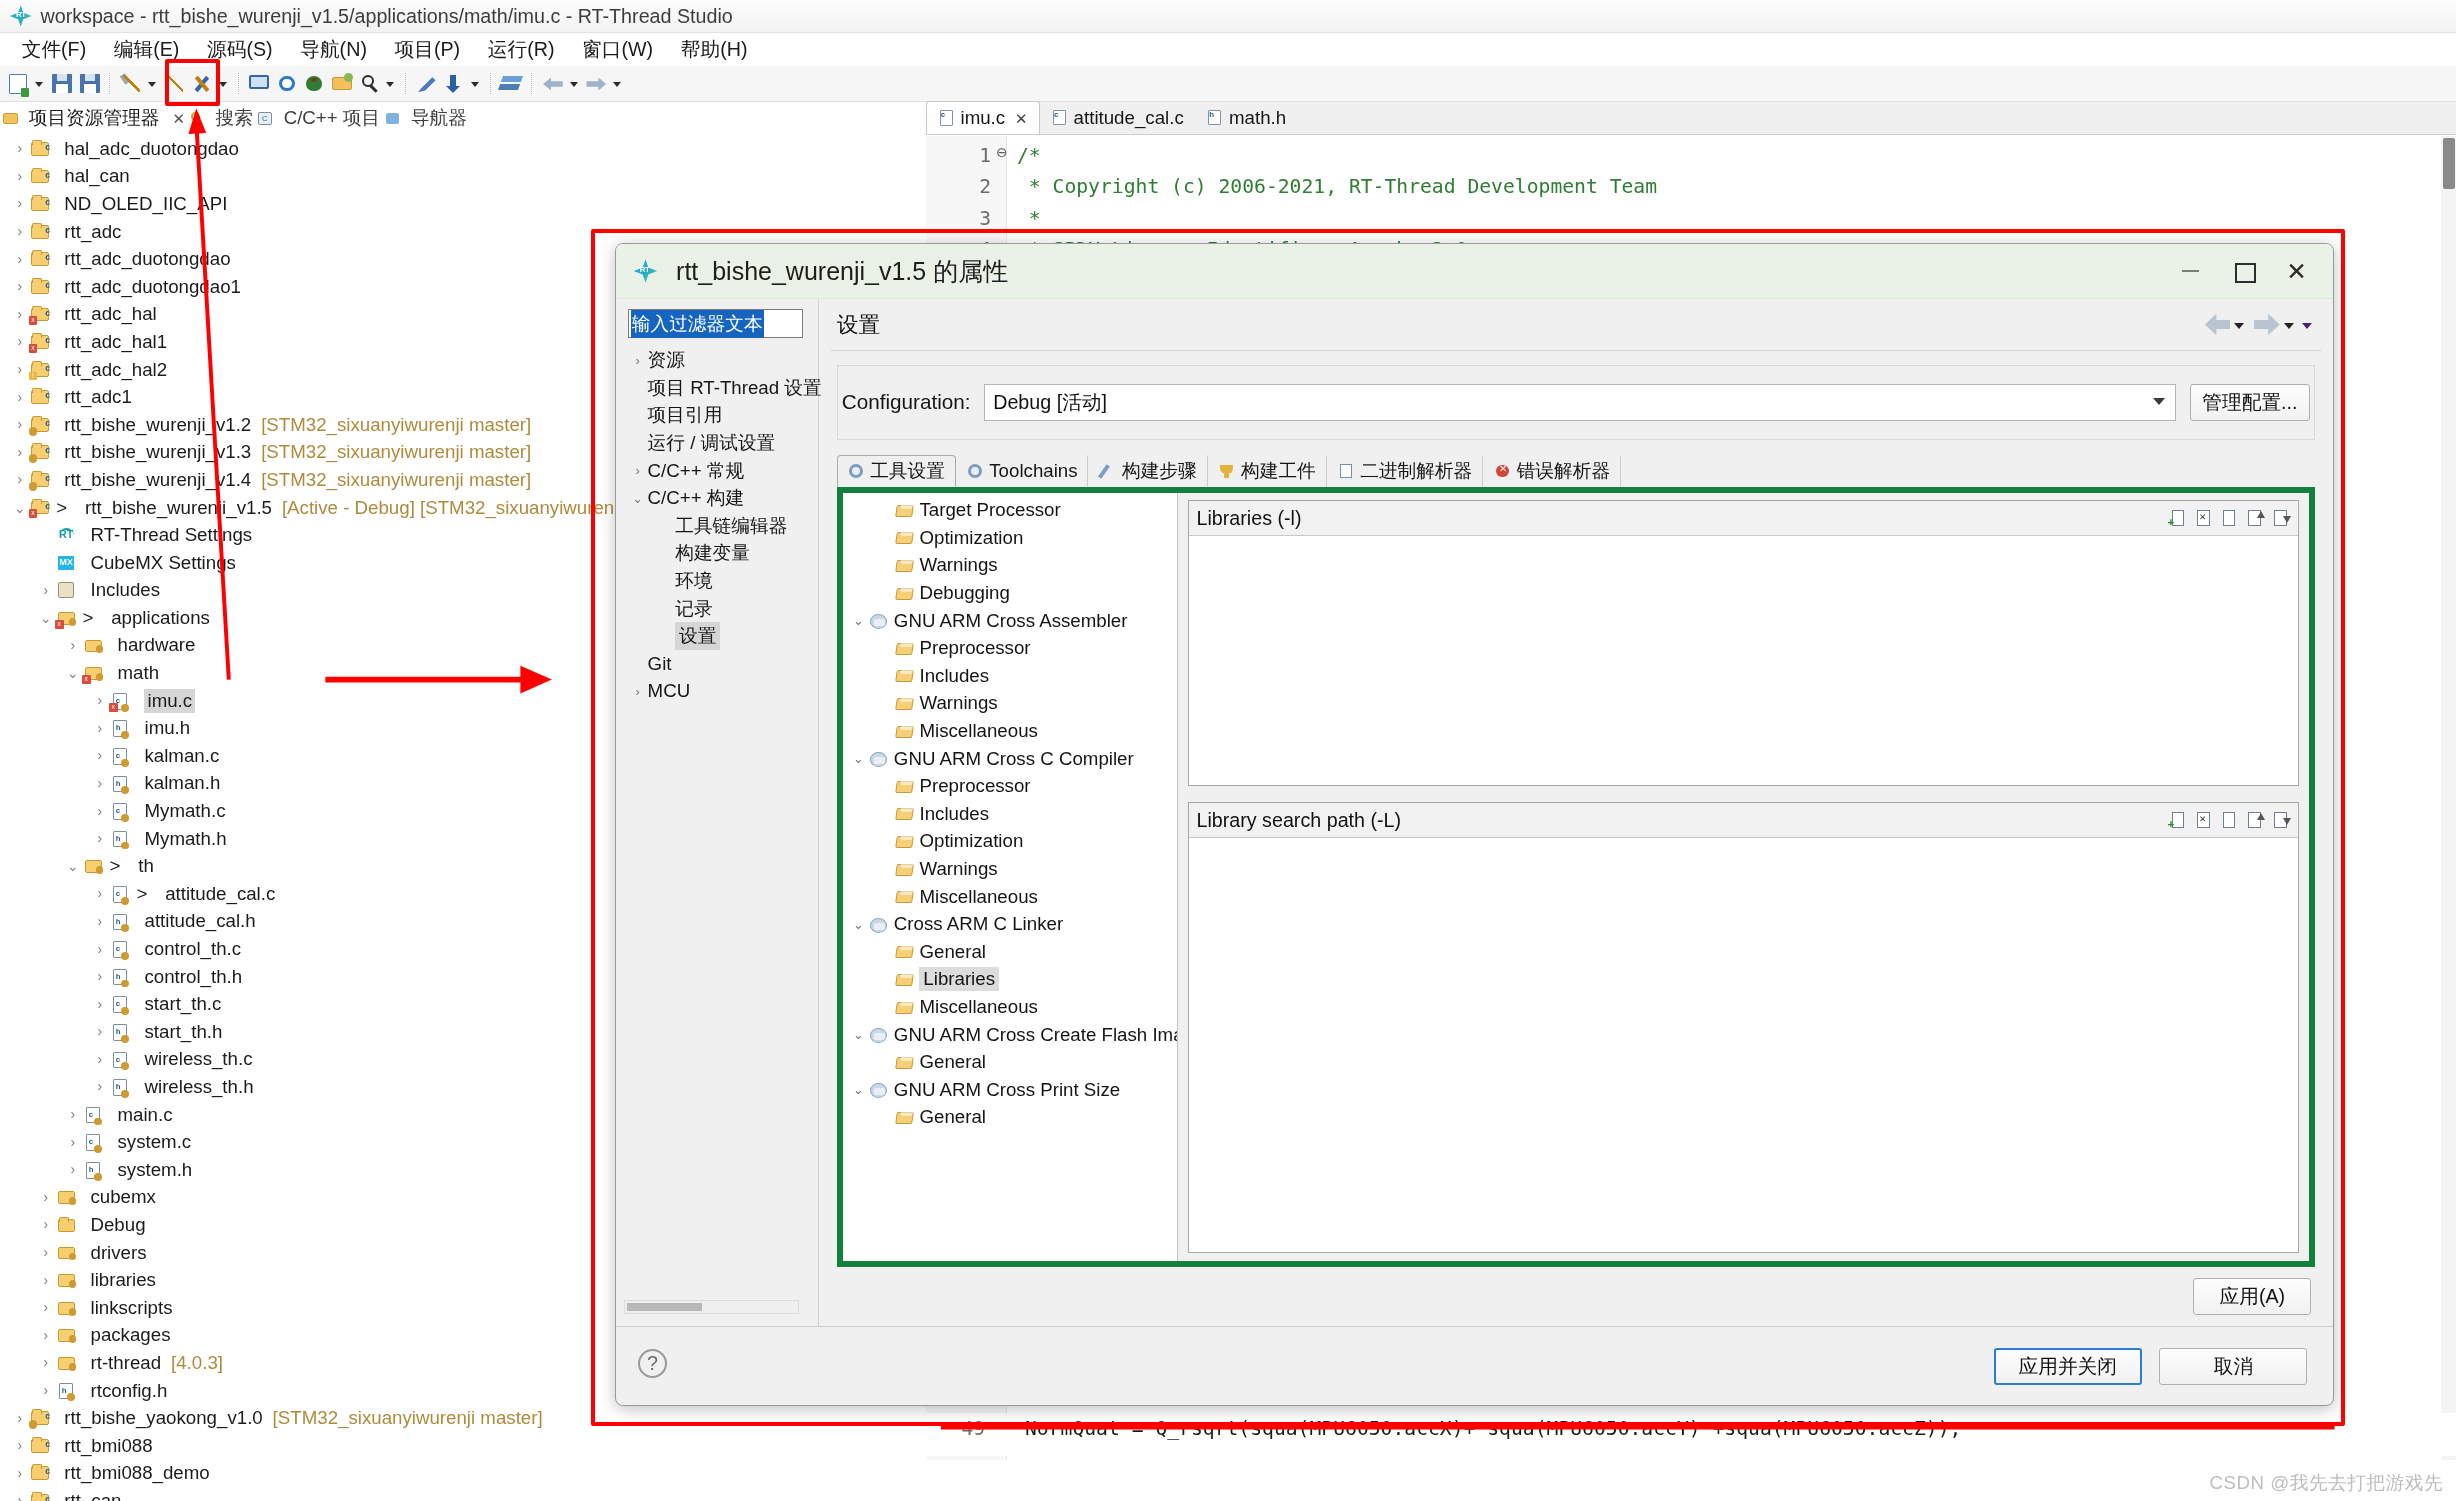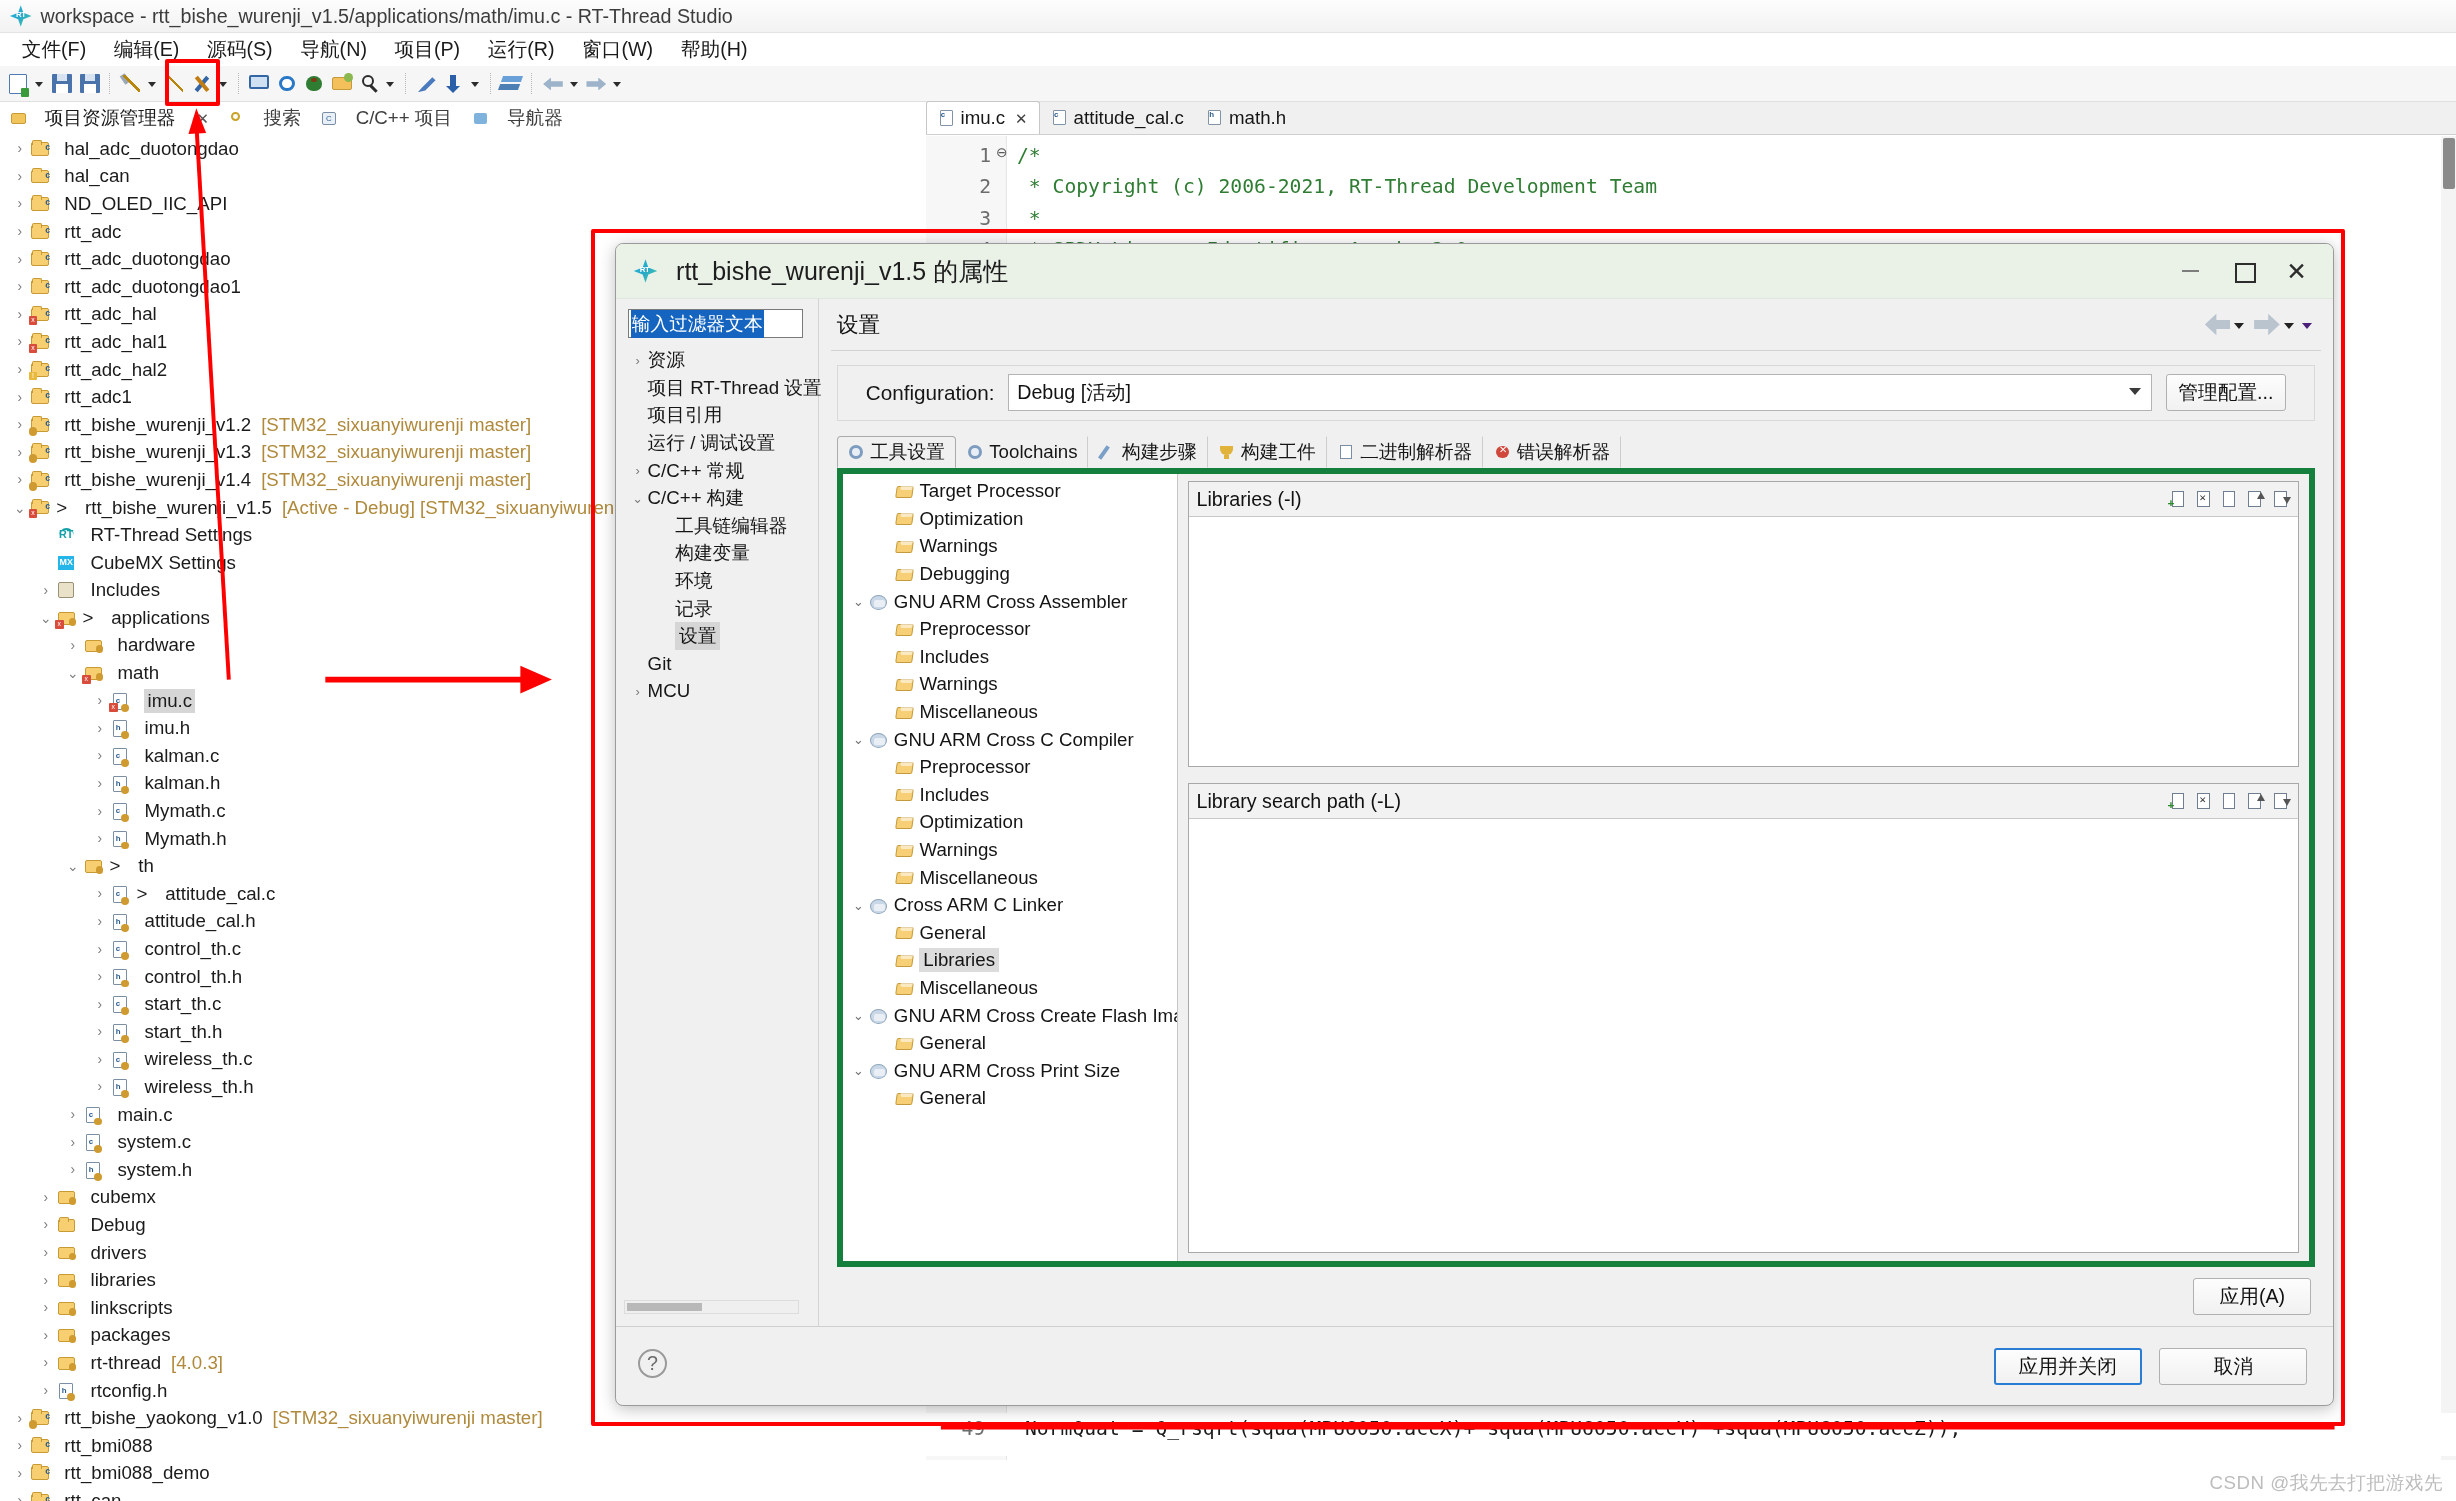--- a/index.html
+++ b/index.html
@@ -85,21 +85,21 @@
   .ic-layers{position:absolute;left:3px;top:4.9px;width:19.7px;height:5.9px;background:#6aa0d8;transform:skewX(-20deg);}
   .ic-layers::after{content:'';position:absolute;left:0;top:7.9px;width:19.7px;height:5.9px;background:#4d7fb5;}
   .ic-larrow{position:absolute;left:3px;top:6.9px;width:19.7px;height:12.8px;background:#9db3c9;clip-path:polygon(0 50%,40% 0,40% 28%,100% 28%,100% 72%,40% 72%,40% 100%);}
   .ic-rarrow{position:absolute;left:3px;top:6.9px;width:19.7px;height:12.8px;background:#9db3c9;clip-path:polygon(100% 50%,60% 0,60% 28%,0 28%,0 72%,60% 72%,60% 100%);}
 
   
   .viewtabs {
     position: absolute; left: 0; top: 102px; width: 926px; height: 32.5px;
     background: #fff; display: flex; align-items: center; font-size: 18.7px; color: #1a1a1a;
   }
-  .viewtab { display:flex; align-items:center; gap:18px; padding: 0 10px; white-space:nowrap; }
+  .viewtab { display:flex; align-items:center; gap:10px; padding: 0 2px; white-space:nowrap; }
   .viewtab.active { font-weight: normal; }
   .viewtab .x { color:#555; font-size:14.8px; margin-left:3px; }
   .viewtab.dim { color:#3f3f3f; }
 
   .tabs-icon-sm { width:16.7px;height:16.7px;position:relative;flex:none; }
   .mini-folder { position:absolute;left:1px;top:3px;width:14.8px;height:10.8px;background:#f2c45c;border:1px solid #c99b36;border-radius:2px; }
   .mini-search { position:absolute;left:2px;top:2px;width:8.9px;height:8.9px;border:2px solid #c9a227;border-radius:50%; }
   .mini-c { position:absolute;left:1px;top:2px;width:13.8px;height:12.8px;border:1.5px solid #7a8fa6;background:#eaf0f7;border-radius:2px;font-size:7.9px;color:#2a5b8d;text-align:center;line-height:11.8px;}
   .mini-nav { position:absolute;left:2px;top:3px;width:12.8px;height:10.8px;background:#7fb3dd;border-radius:2px; }
 
@@ -251,21 +251,21 @@
   .nav-left{background:#b9c4cf;clip-path:polygon(0 50%,45% 8%,45% 32%,100% 32%,100% 68%,45% 68%,45% 92%);}
   .nav-right{background:#b9c4cf;clip-path:polygon(100% 50%,55% 8%,55% 32%,0 32%,0 68%,55% 68%,55% 92%);}
   .navcaret { width:15.8px;height:25.6px;position:relative;flex:none;margin-left:2px; }
   .navcaret::after{content:'';position:absolute;left:2px;top:10.8px;border-left:5.9px solid transparent;border-right:5.9px solid transparent;border-top:6.9px solid #222;}
   .navcaret.purple::after{border-top-color:#4b1f7a;}
 
   .dlg-right .sep { height:1px; background:#d2d2d2; margin: 0 11.8px; }
 
   .cfgrow {
     margin: 13.8px 17.7px 0 17.7px; background:#f0f0f0; border:1px solid #d9d9d9;
-    height: 56px; display:flex; align-items:center; padding: 0 28px; gap: 13.8px;
+    height: 75px; display:flex; align-items:center; padding: 0 4px; gap: 13.8px;
   }
   .cfgrow .lab { font-size: 20.7px; color:#161616; white-space:nowrap; }
   .combo {
     flex:1; height: 37px; background:#fff; border:1px solid #b4b4b4;
     display:flex; align-items:center; padding: 0 7.9px; font-size:19.7px; color:#111; position:relative;
   }
   .combo .caret { position:absolute; right:9.9px; top:12.8px; width:0;height:0;
      border-left:6.9px solid transparent;border-right:6.9px solid transparent;border-top:7.9px solid #3a3a3a; }
   .btn {
     height: 37px; min-width: 118px; background: linear-gradient(#fdfdfd,#f1f1f1);

